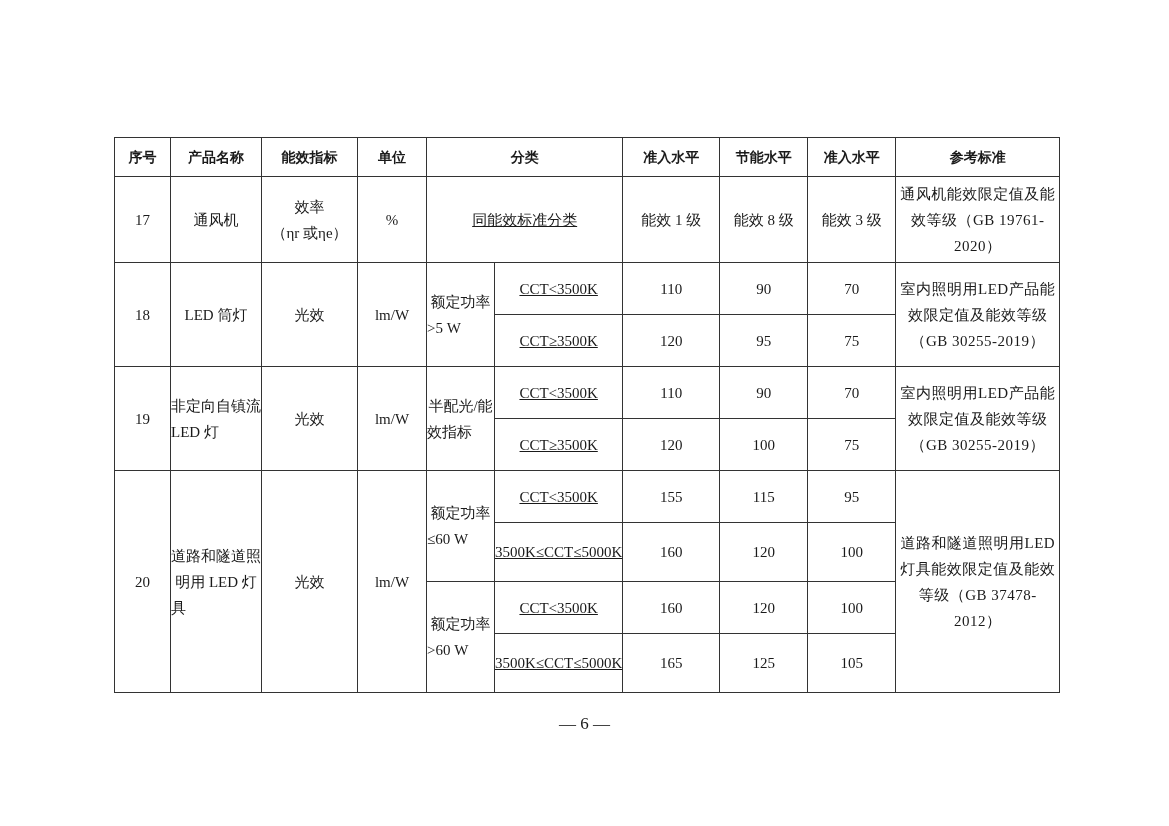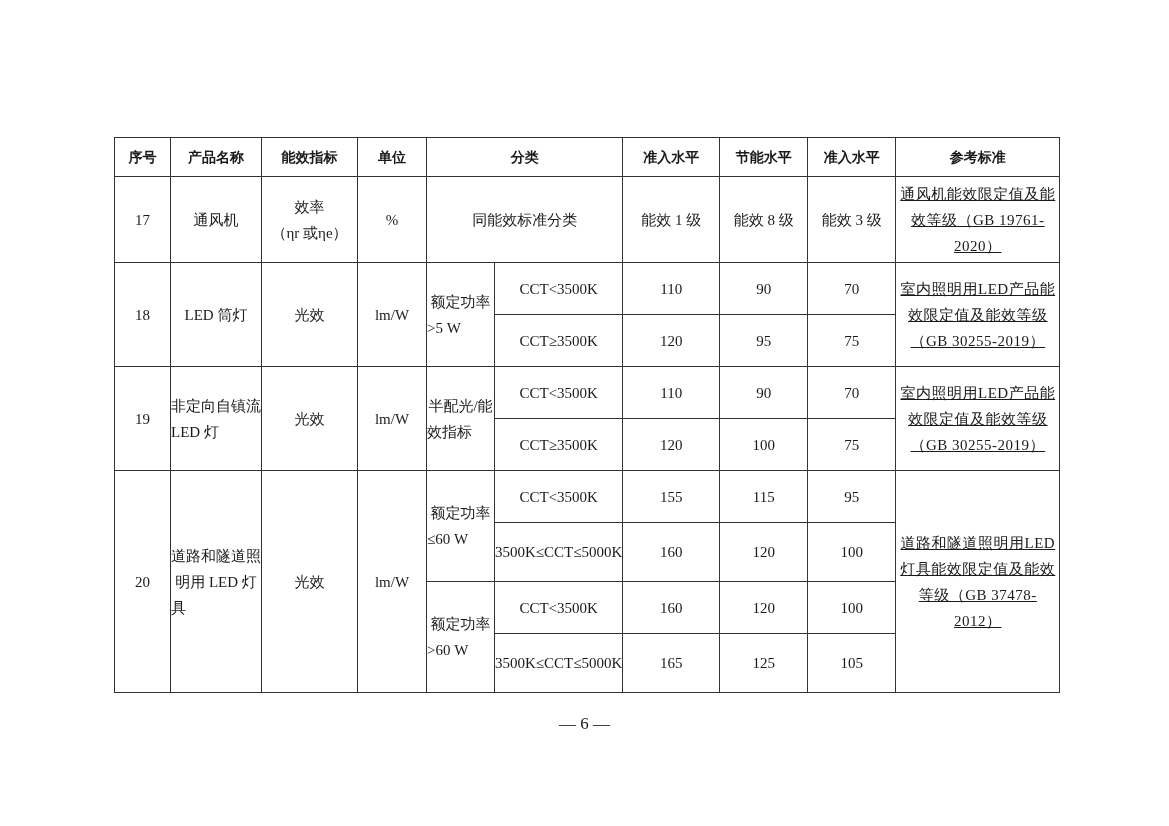--- a/index.html
+++ b/index.html
@@ -1,22 +1,22 @@
 <!DOCTYPE html>
 <html><head>
 <meta charset="utf-8">
 <style>
   html, body { margin:0; padding:0; background:#ffffff; }
   body { width:1169px; height:826px; position:relative; font-family:"Liberation Serif","DejaVu Serif",serif; color:#1a1a1a; }
   table.std { position:absolute; left:114px; top:137px; border-collapse:collapse; table-layout:fixed;padding-left:40px; }
   table.std td, table.std th { border:1.3px solid #333; padding:0; text-align:center; vertical-align:middle; font-size:15px; line-height:26px; font-weight:normal; }
   table.std th { font-family:"DejaVu Sans","Liberation Sans",sans-serif; font-weight:bold; font-size:14px; height:38px; }
-  td.left { text-align:left; padding-left:6px; }
+  td.left { text-align:left; padding-left:6px;text-decoration:underline; }
   td.just { text-align:justify; text-align-last:left; padding:0 5px; }
-  td.ref { text-align:justify; padding:0 5px; letter-spacing:0.5px;text-decoration:underline; }
+  td.ref { text-align:justify; padding:0 5px; letter-spacing:0.5px; }
   .page-no { position:absolute; left:0; width:1169px; top:714px; text-align:center; font-size:17px; }
 </style>
 </head>
 <body>
 
 <table class="std">
   <colgroup>
     <col style="width:56px">
       <col style="width:91px">
       <col style="width:96px">

